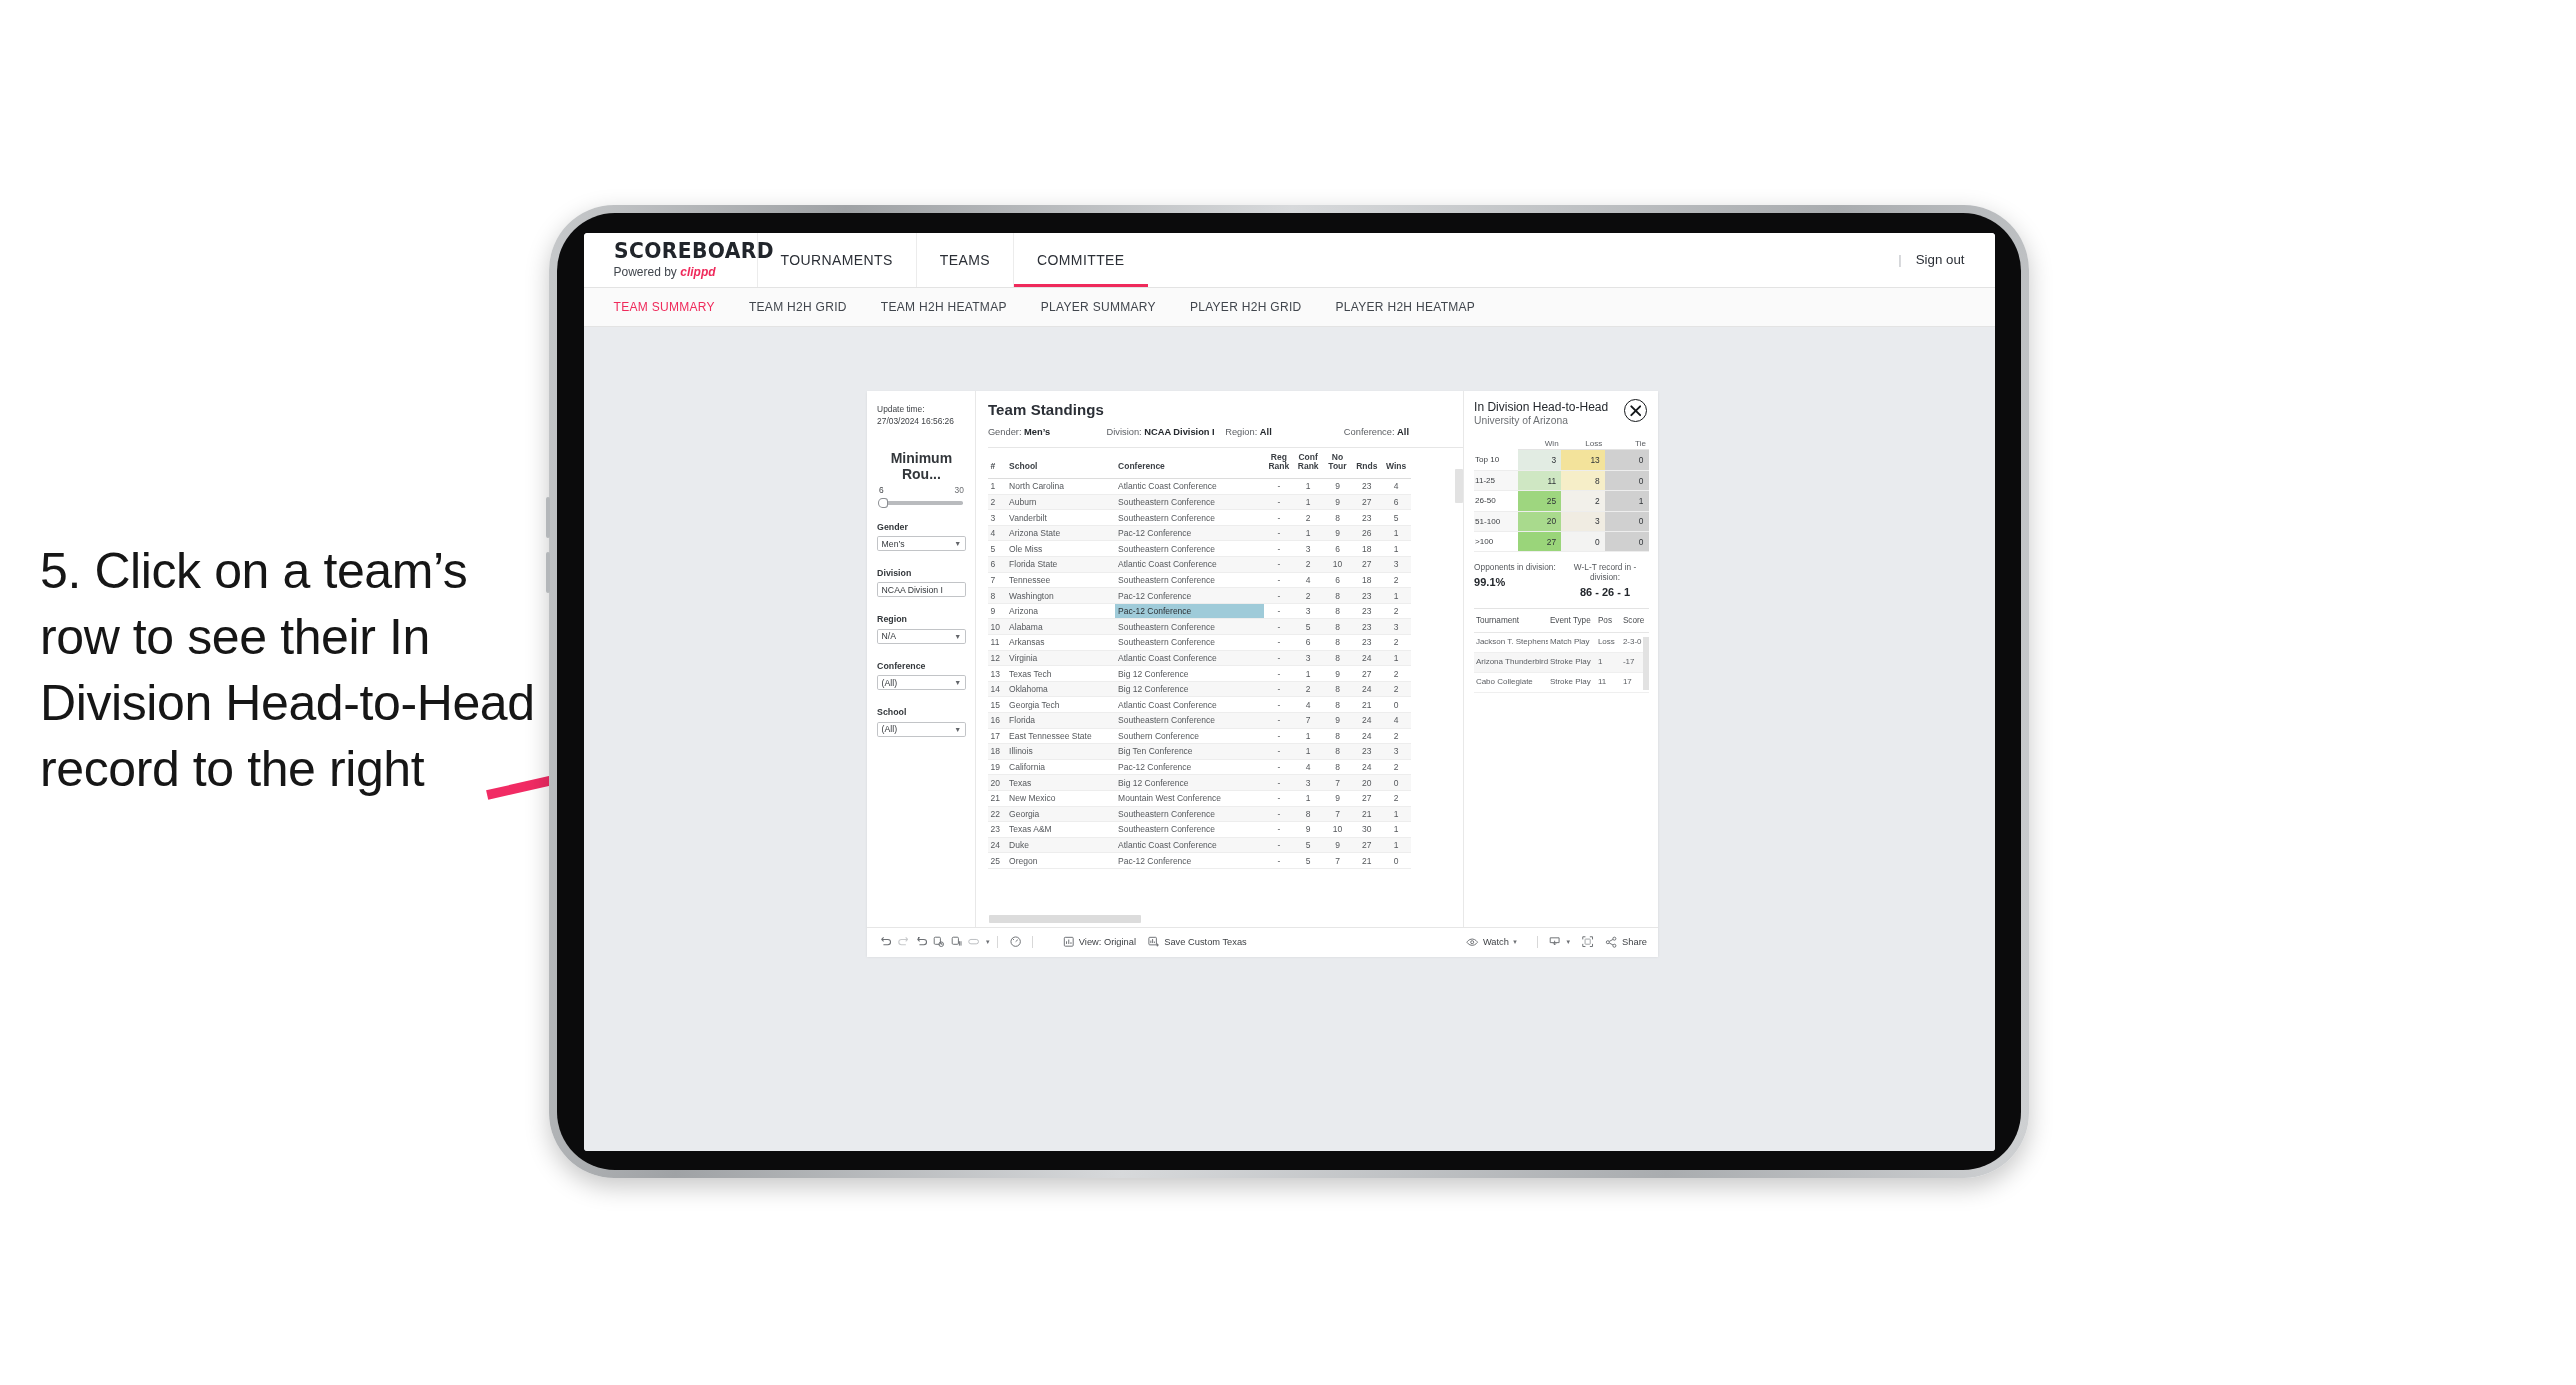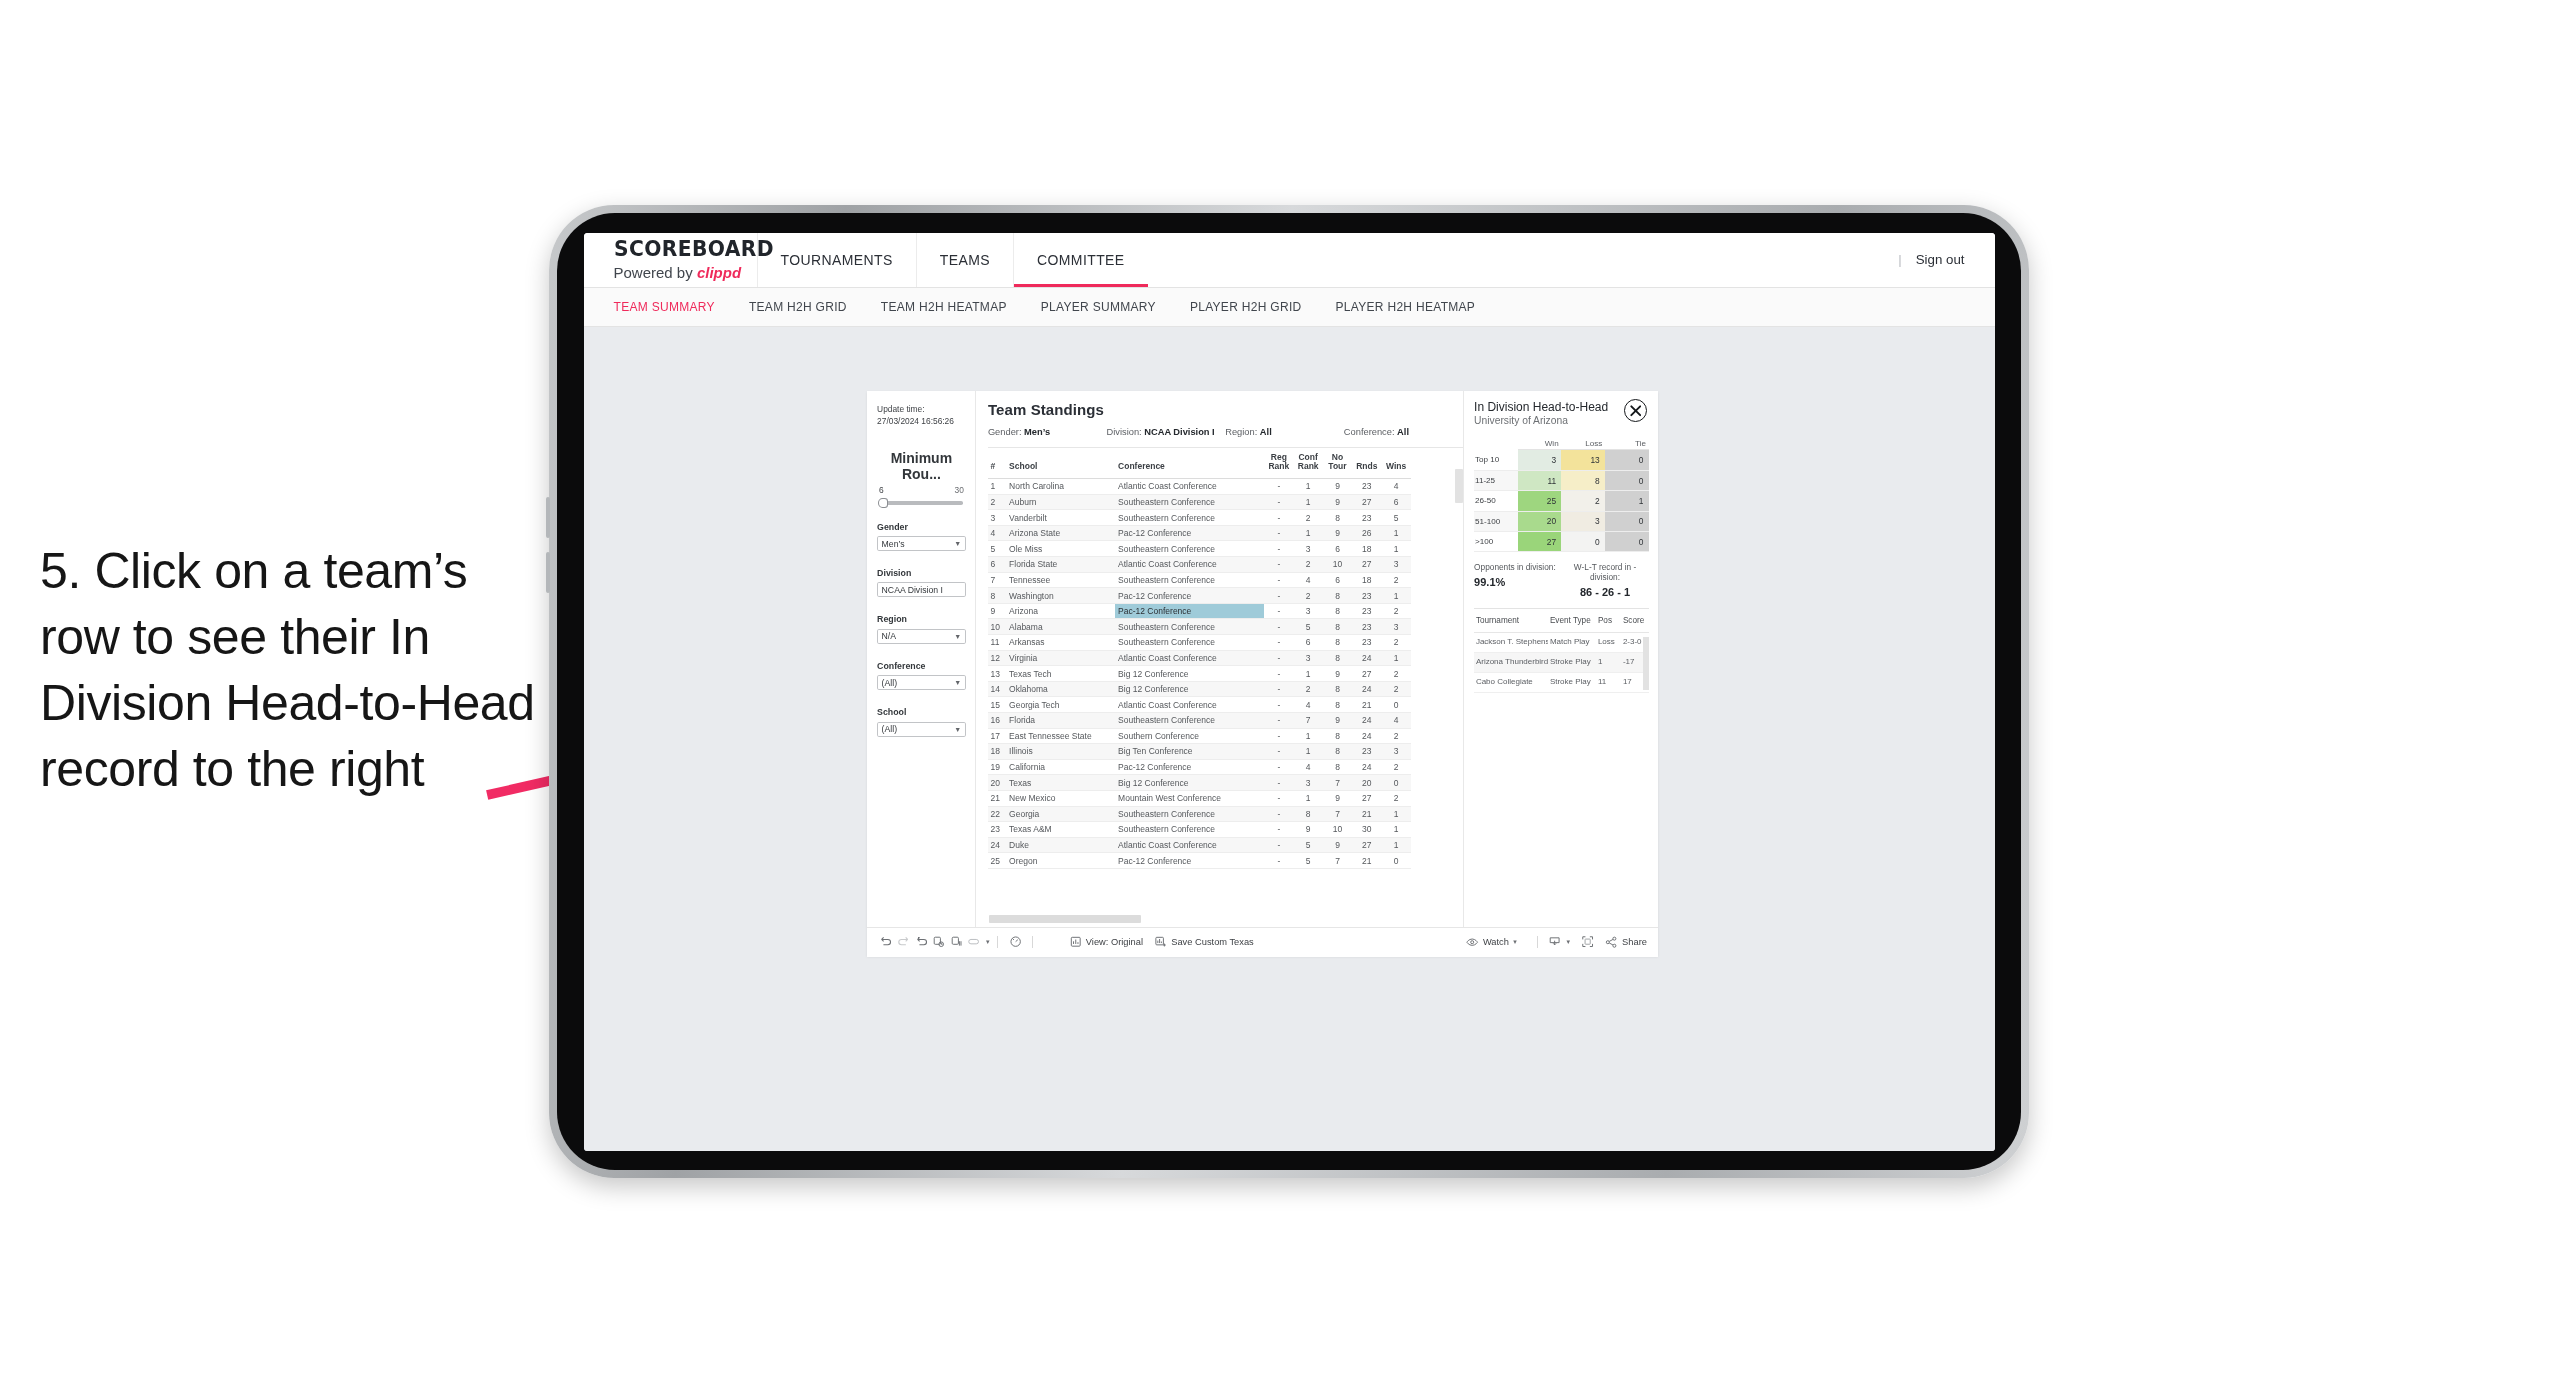--- a/index.html
+++ b/index.html
@@ -61,21 +61,21 @@
     height: 55px; background:#fff; display:flex; align-items:center;
     border-bottom: 0.9px solid #e3e3e3; position: relative; flex: 0 0 auto;
   }
   #logo-block { width: 173px; padding-left: 30px; display:flex; flex-direction:column; justify-content:center; }
   #logo-title {
     font-family: "DejaVu Sans", sans-serif;
     font-weight: 700; font-size: 22px; letter-spacing: 0.4px;
     color:#21252b; line-height:1;
     transform: scaleX(0.92); transform-origin: left center;
   }
-  #logo-sub { font-size: 15px; color:#41464d; margin-top: 3.5px; }
+  #logo-sub { font-size: 12px; color:#41464d; margin-top: 3.5px; }
   #logo-sub b { color:#ef2a5b; font-weight:700; font-style: italic; }
 
   .nav-tab {
     height: 55px; display:flex; align-items:center; padding: 0 23px;
     font-size: 14px; color:#2b2f36; letter-spacing:0.4px;
     border-left: 0.9px solid #ececec; position:relative; cursor:pointer;
     font-family: "Liberation Sans", sans-serif;
   }
   .nav-tab.active::after {
     content:""; position:absolute; left:0; right:0; bottom:0; height:2.7px; background:#ef2a5b;
@@ -732,21 +732,21 @@
               </div>
               <span class="tb-caret" style="margin-left:2.7px;">▾</span>
               <div class="tb-sep"></div>
               <div class="tb-icon">
                 <svg width="13.3" height="13.3" viewBox="0 0 15 15" fill="none" stroke="#6d7074" stroke-width="1.1">
                     <circle cx="7.5" cy="7.5" r="5.3"></circle>
                     <path d="M7.5 7.5L10 5.3M4 4l1.6 1.6"></path>
                   </svg>
               </div>
               <div class="tb-sep"></div>
-              <div class="tb-item" style="margin-left:8px;padding-left:21px;">
+              <div class="tb-item" style="margin-left:1px;padding-left:21px;">
                 <svg width="11.5" height="11.5" viewBox="0 0 13 13" fill="none" stroke="#6d7074" stroke-width="1.1">
                     <rect x="1.5" y="1.5" width="10" height="10" rx="1"></rect>
                     <path d="M4 9V6M6.5 9V4M9 9V7"></path>
                   </svg>
                 <span>View: Original</span>
               </div>
               <div class="tb-item">
                 <svg width="11.5" height="11.5" viewBox="0 0 13 13" fill="none" stroke="#6d7074" stroke-width="1.1">
                     <rect x="1" y="1.5" width="8.5" height="8.5" rx="1"></rect>
                     <path d="M3.2 8V5.2M5.2 8V3.4M7.2 8V6.2"></path>

